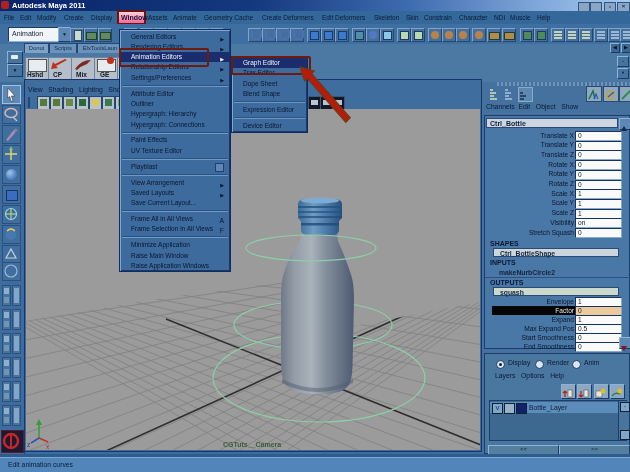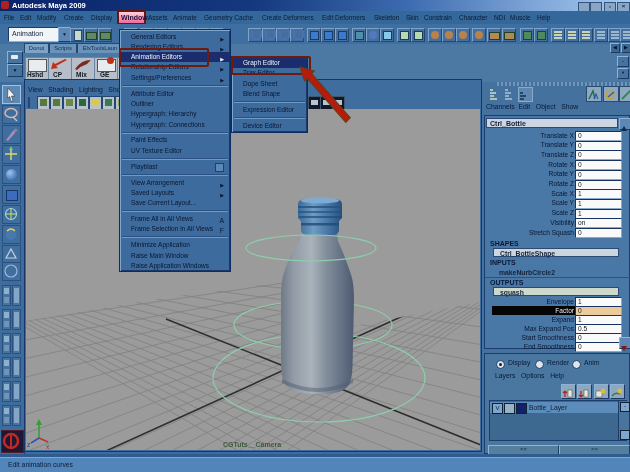--- a/index.html
+++ b/index.html
@@ -30,21 +30,21 @@
   line-height:9px;padding-left:6px;box-sizing:border-box;}
 .sechead{position:absolute;left:5px;font-size:7px;font-weight:bold;color:#0a1836;}
 </style>
 </head>
 <body>
 <div id="root">
 
 <div class="abs" style="left:0;top:0;width:630px;height:11px;
   background:linear-gradient(90deg,#0a246a 0%,#14387e 40%,#3e6cb0 65%,#7fa6d8 85%,#a6caf0 100%);">
   <div class="abs" style="left:1px;top:1px;width:8px;height:8px;background:#b02020;border-radius:2px;"></div>
-  <div class="abs" style="left:12px;top:0.5px;font-size:7.5px;font-weight:bold;color:#fff;">Autodesk Maya 2009</div>
+  <div class="abs" style="left:12px;top:0.5px;font-size:7.5px;font-weight:bold;color:#fff;">Autodesk Maya 2011</div>
   <div class="abs" style="left:578px;top:2px;width:10px;height:8px;background:#89a6c6;border:1px solid #32557e;"></div>
   <div class="abs" style="left:590px;top:2px;width:10px;height:8px;background:#89a6c6;border:1px solid #32557e;"></div>
   <div class="abs" style="left:604px;top:2px;width:10px;height:8px;background:#89a6c6;border:1px solid #32557e;font-size:7px;line-height:7px;text-align:center;color:#10223c;">▫</div>
   <div class="abs" style="left:617px;top:2px;width:11px;height:8px;background:#89a6c6;border:1px solid #32557e;font-size:6px;line-height:7px;text-align:center;color:#10223c;font-weight:bold;">×</div>
 </div>
 
 <div class="abs" style="left:0;top:11px;width:630px;height:13px;background:#35689a;border-bottom:1px solid #2a5585;">
   <div class="t abs" style="left:4px;top:3px;">File</div>
   <div class="t abs" style="left:20px;top:3px;">Edit</div>
   <div class="t abs" style="left:37px;top:3px;">Modify</div>

